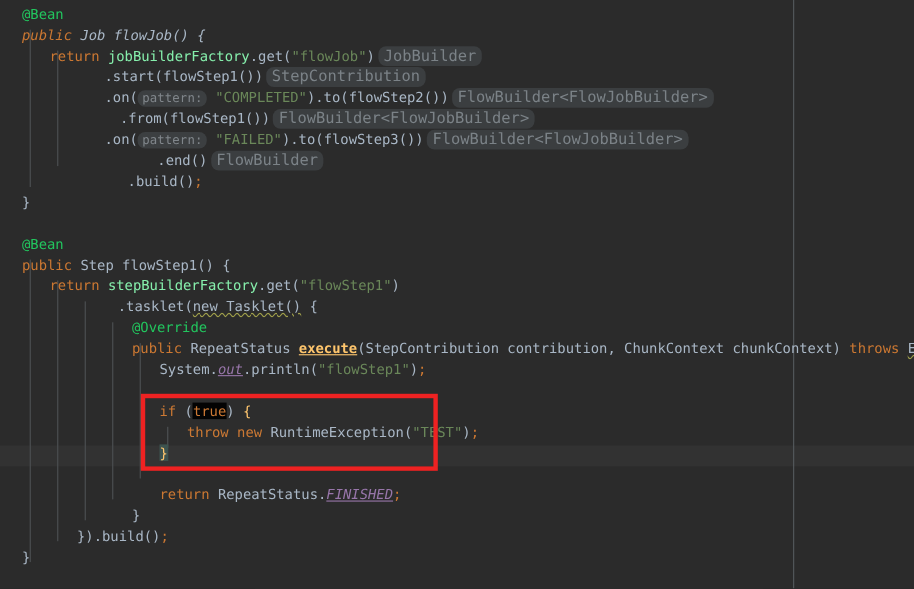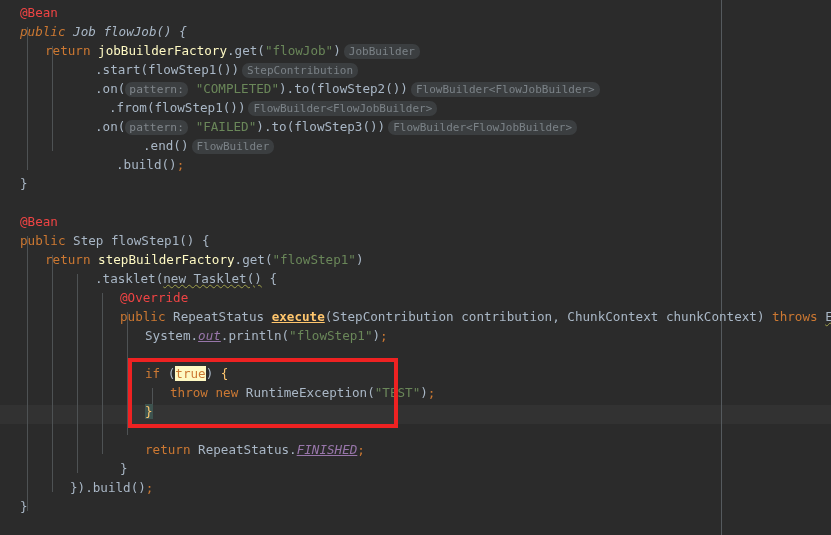--- a/index.html
+++ b/index.html
@@ -59,52 +59,52 @@
     position: absolute;
     left: 0;
     height: 19px;
     line-height: 19px;
     white-space: pre;
     color: #a9b7c6;
   }
 
   
   .kw        { color: #cc7832; }           
-  .ann       { color: #ef4444; }           
-  .fld       { color: #fef9c3; }           
+  .ann       { color: #22c55e; }           
+  .fld       { color: #86efac; }           
   .stat      { color: #9876aa; font-style: italic; text-decoration: underline; }  
   .str       { color: #6a8759; }
   .semi      { color: #cc7832; }
   .mtd       { color: #ffc66d; font-weight: bold; text-decoration: underline; }
   .plain     { color: #a9b7c6; }
   .warnu     { text-decoration: underline; text-decoration-style: wavy;
                text-decoration-color: #a0a04a; text-decoration-thickness: 1px; }
 
   
   .brace-hl  { color: #ffc66d; background: #3b514d; }
   .brace-y   { color: #ffc66d; }
 
   
-  .ident-hl  { background: #fef9c3; color: #cc7832; }
+  .ident-hl  { background: #000000; color: #cc7832; }
 
   
   .hint {
     background: #3c3f41;
     color: #80868b;
     border-radius: 7px;
     padding: 1px 4px 1px 4px;
     font-size: 11.2px;
     letter-spacing: 0.1px;
   }
   .hint-type {
     background: #3b3e40;
     color: #7b8287;
     border-radius: 7px;
     padding: 1px 5px;
-    font-size: 11px;
+    font-size: 14px;
     margin-left: 3px;
   }
 
   
   .redbox {
     position: absolute;
     border: 4px solid #ee2222;
     box-sizing: border-box;
     background: rgba(255,255,255,0.013);
     pointer-events: none;
@@ -138,21 +138,21 @@
       <div class="code-line" style="top: 60px; left: 95px;"><span class="plain">.start(flowStep1())</span><span class="hint-type">StepContribution</span></div>
       <div class="code-line" style="top: 79px; left: 95px;"><span class="plain">.on(</span><span class="hint">pattern:</span><span class="plain"> </span><span class="str">"COMPLETED"</span><span class="plain">).to(flowStep2())</span><span class="hint-type">FlowBuilder&lt;FlowJobBuilder&gt;</span></div>
       <div class="code-line" style="top: 98px; left: 109px;"><span class="plain">.from(flowStep1())</span><span class="hint-type">FlowBuilder&lt;FlowJobBuilder&gt;</span></div>
       <div class="code-line" style="top: 117px; left: 95px;"><span class="plain">.on(</span><span class="hint">pattern:</span><span class="plain"> </span><span class="str">"FAILED"</span><span class="plain">).to(flowStep3())</span><span class="hint-type">FlowBuilder&lt;FlowJobBuilder&gt;</span></div>
       <div class="code-line" style="top: 136px; left: 95px; margin-left: 48px;"><span class="plain">.end()</span><span class="hint-type">FlowBuilder</span></div>
       <div class="code-line" style="top: 155px; left: 95px; margin-left: 21px;"><span class="plain">.build()</span><span class="semi">;</span></div>
       <div class="code-line" style="top: 174px; left: 20px;"><span class="plain">}</span></div>
       <div class="code-line" style="top: 212px; left: 20px;"><span class="ann">@Bean</span></div>
       <div class="code-line" style="top: 231px; left: 20px;"><span class="kw">public</span><span class="plain"> Step </span><span class="plain">flowStep1</span><span class="plain">() {</span></div>
       <div class="code-line" style="top: 250px; left: 45px;"><span class="kw">return</span><span class="plain"> </span><span class="fld">stepBuilderFactory</span><span class="plain">.get(</span><span class="str">"flowStep1"</span><span class="plain">)</span></div>
-      <div class="code-line" style="top: 269px; left: 95px;"><span class="plain">.tasklet(</span><span class="warnu">new Tasklet()</span><span class="plain"> {</span></div>
+      <div class="code-line" style="top: 269px; left: 107px;"><span class="plain">.tasklet(</span><span class="warnu">new Tasklet()</span><span class="plain"> {</span></div>
       <div class="code-line" style="top: 288px; left: 120px;"><span class="ann">@Override</span></div>
       <div class="code-line" style="top: 307px; left: 120px;"><span class="kw">public</span><span class="plain"> RepeatStatus </span><span class="mtd">execute</span><span class="plain">(StepContribution contribution, ChunkContext chunkContext) </span><span class="kw">throws</span><span class="plain"> </span><span class="warnu">Exception</span></div>
       <div class="code-line" style="top: 326px; left: 145px;"><span class="plain">System</span><span class="plain">.</span><span class="stat">out</span><span class="plain">.println(</span><span class="str">"flowStep1"</span><span class="plain">)</span><span class="semi">;</span></div>
       <div class="code-line" style="top: 364px; left: 145px;"><span class="kw">if</span><span class="plain"> (</span><span class="ident-hl">true</span><span class="plain">) </span><span class="brace-y">{</span></div>
       <div class="code-line" style="top: 383px; left: 170px;"><span class="kw">throw</span><span class="plain"> </span><span class="kw">new</span><span class="plain"> RuntimeException(</span><span class="str">"TEST"</span><span class="plain">)</span><span class="semi">;</span></div>
       <div class="code-line" style="top: 402px; left: 145px;"><span class="brace-hl">}</span></div>
       <div class="code-line" style="top: 440px; left: 145px;"><span class="kw">return</span><span class="plain"> RepeatStatus.</span><span class="stat">FINISHED</span><span class="semi">;</span></div>
       <div class="code-line" style="top: 459px; left: 120px;"><span class="plain">}</span></div>
       <div class="code-line" style="top: 478px; left: 70px;"><span class="plain">}).build()</span><span class="semi">;</span></div>
       <div class="code-line" style="top: 497px; left: 20px;"><span class="plain">}</span></div>

